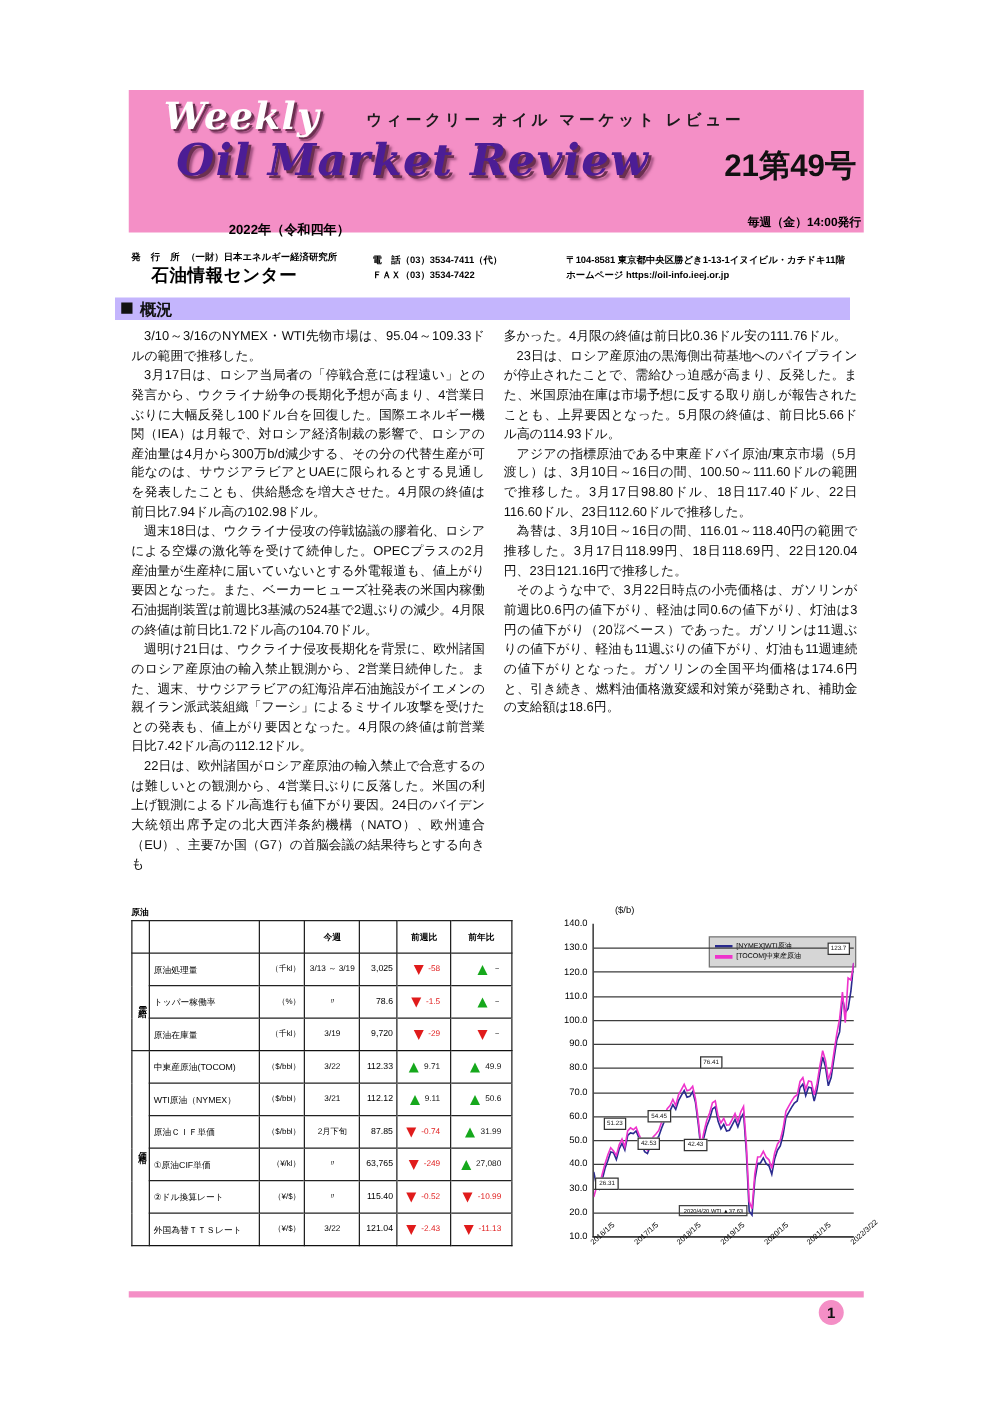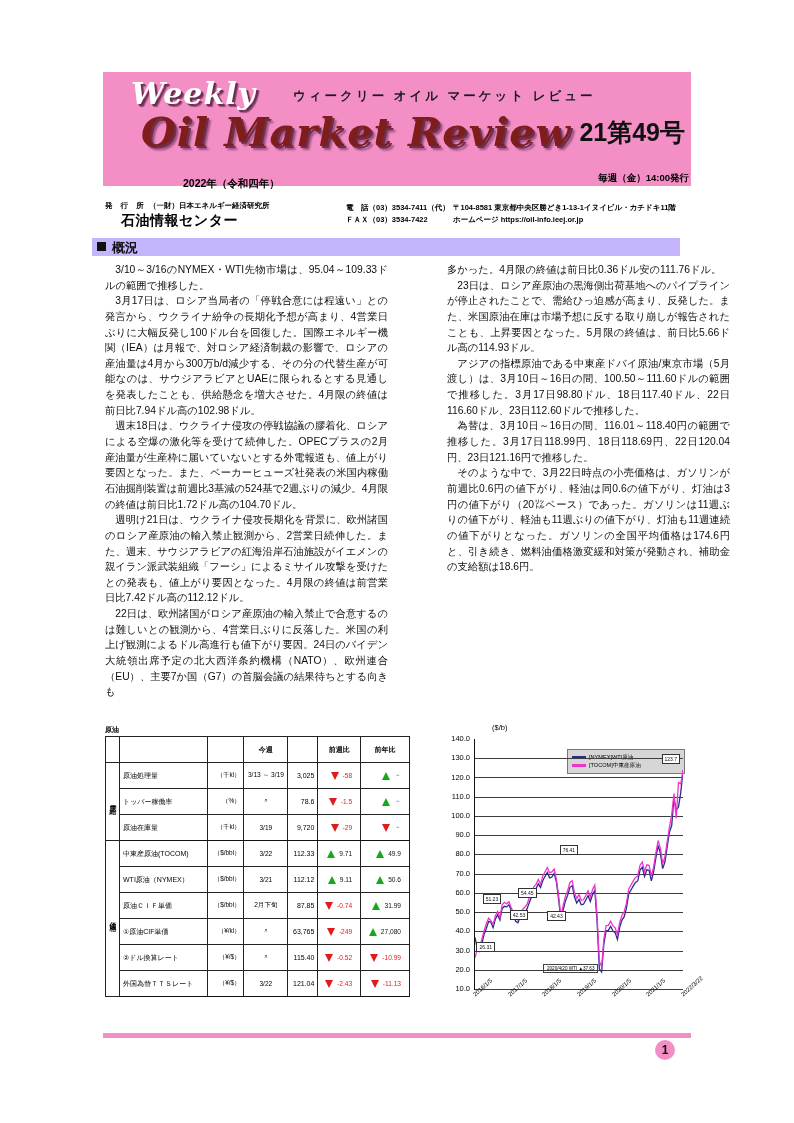--- a/index.html
+++ b/index.html
@@ -29,62 +29,62 @@
     text-shadow:2px 2px 0 #6b3050, 3px 3px 1px rgba(80,20,60,.55);
     letter-spacing:1px;
   }
   .mast-kana{
     position:absolute;left:190px;top:16px;
     font-size:12.5px;font-weight:bold;letter-spacing:3px;color:#1a1a1a;
   }
   .mast-omr{
     position:absolute;left:38px;top:36px;
     font-family:"DejaVu Serif","Liberation Serif",serif;
-    font-style:italic;font-weight:bold;font-size:40px;
-    color:#7f1d1d;
+    font-style:italic;font-weight:bold;font-size:35px;
+    color:#4c1d95;
     text-shadow:2px 2px 0 #6b3050, 4px 4px 2px rgba(80,20,60,.5);
     letter-spacing:1px;white-space:nowrap;
   }
   .mast-issue{
     position:absolute;right:6px;top:44px;
     font-size:25px;font-weight:bold;color:#111;white-space:nowrap;
   }
 
   
   .daterow{position:absolute;left:103px;top:166px;width:588px;height:30px;}
   .dr-year{position:absolute;left:80px;top:11px;font-size:10.5px;font-weight:bold;}
   .dr-date{position:absolute;left:200px;top:-2px;font-size:25px;font-weight:bold;letter-spacing:1px;}
   .dr-issue{position:absolute;right:2px;top:6px;font-size:9.5px;font-weight:bold;}
 
   
   .pub{position:absolute;left:103px;top:199px;width:588px;height:38px;font-size:8px;}
   .pub-c1{position:absolute;left:2px;top:2px;width:180px;}
   .pub-lbl{font-size:7.5px;font-weight:bold;letter-spacing:3px;}
   .pub-org{font-size:7.5px;font-weight:bold;}
   .pub-center{font-size:14px;font-weight:bold;letter-spacing:.5px;margin-top:1px;margin-left:16px;}
-  .pub-c2{position:absolute;left:195px;top:3px;width:150px;line-height:1.55;font-size:7.5px;font-weight:bold;margin-left:48px;}
+  .pub-c2{position:absolute;left:195px;top:3px;width:150px;line-height:1.55;font-size:7.5px;font-weight:bold;}
   .pub-c3{position:absolute;left:350px;top:3px;width:240px;line-height:1.55;font-size:7.5px;font-weight:bold;}
 
   
   .sect{
     position:absolute;left:92px;top:238px;width:588px;height:18px;
     background:#c4b5fd;
   }
   .sect-sq{position:absolute;left:5px;top:4px;width:9px;height:9px;background:#111;}
   .sect-t{position:absolute;left:20px;top:1px;font-size:13px;font-weight:bold;color:#111;}
 
   
   .col{
     position:absolute;top:262px;width:283px;
     font-size:10.3px;line-height:1.52;
     text-align:justify;
     color:#0d0d0d;
   }
   .col.left{left:105px;}
-  .col.right{left:403px;margin-left:44px;}
+  .col.right{left:403px;}
   .col p{margin:0 0 0 0;text-indent:1em;}
   .col p.noind{text-indent:0;}
 
   
   .tbl-wrap{position:absolute;left:105px;top:736px;width:305px;}
   table.dt{border-collapse:collapse;width:305px;font-size:6.6px;}
   table.dt td,table.dt th{
     border:1px solid #222;padding:0;height:25px;
     vertical-align:middle;font-weight:normal;
   }

